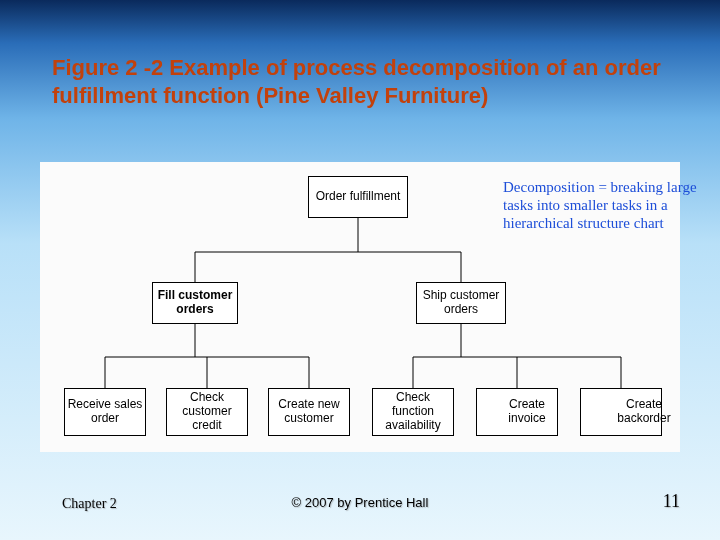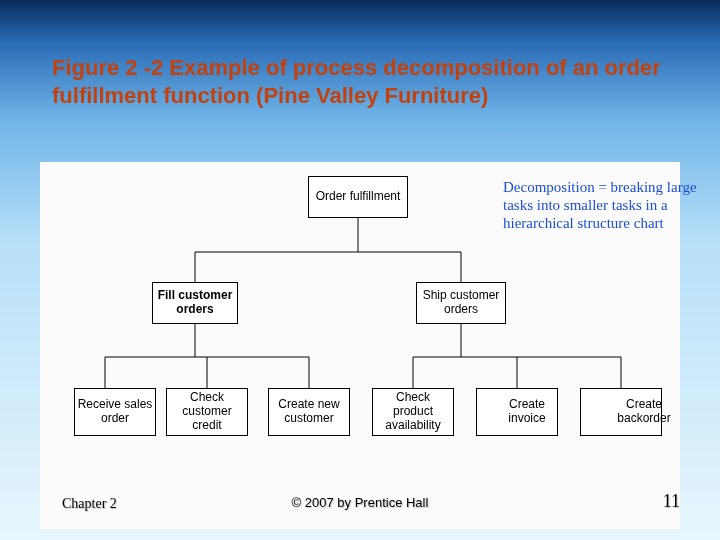--- a/index.html
+++ b/index.html
@@ -18,21 +18,21 @@
     font-weight: bold;
     font-size: 22px;
     color: #c2410c;
     line-height: 1.25;
   }
   .diagram-panel {
     position: absolute;
     top: 162px;
     left: 40px;
     width: 640px;
-    height: 367px;
+    height: 290px;
     background: #fbfbfb;
   }
   .annotation {
     position: absolute;
     top: 178px;
     right: 21px;
     width: 196px;
     font-size: 15px;
     line-height: 1.2;
     color: #1d4ed8;
@@ -84,21 +84,21 @@
     bottom: -3px;
     width: 100%;
     height: 100%;
     background: #d8d8d8;
     z-index: -1;
   }
   .lvl0 { width: 100px; height: 42px; top: 14px; left: 268px; }
   .lvl1a { width: 86px; height: 42px; top: 120px; left: 112px; font-weight: bold; }
   .lvl1b { width: 90px; height: 42px; top: 120px; left: 376px; }
   .row2 { top: 226px; width: 82px; height: 48px; }
-  .c0 { left: 24px; margin-left: 10px; }
+  .c0 { left: 24px; }
   .c1 { left: 126px; }
   .c2 { left: 228px; }
   .c3 { left: 332px; }
   .c4 { left: 436px; padding-left: 22px; }
   .c5 { left: 540px; padding-left: 48px; }
 </style>
 </head>
 <body>
 
 <div class="title">Figure 2 -2 Example of process decomposition of an order fulfillment function (Pine Valley Furniture)</div>
@@ -127,21 +127,21 @@
   </svg>
 
   <div class="box lvl0">Order fulfillment</div>
 
   <div class="box shadow lvl1a">Fill customer orders</div>
   <div class="box shadow lvl1b">Ship customer orders</div>
 
   <div class="box shadow row2 c0">Receive sales order</div>
   <div class="box shadow row2 c1">Check customer credit</div>
   <div class="box shadow row2 c2">Create new customer</div>
-  <div class="box shadow row2 c3">Check product availability</div>
+  <div class="box shadow row2 c3">Check function availability</div>
   <div class="box shadow row2 c4">Create invoice</div>
   <div class="box shadow row2 c5">Create backorder</div>
 </div>
 
 <div class="annotation">Decomposition = breaking large tasks into smaller tasks in a hierarchical structure chart</div>
 
 <div class="footer-chapter">Chapter 2</div>
 <div class="footer-copy">© 2007 by Prentice Hall</div>
 <div class="footer-page">11</div>
 

